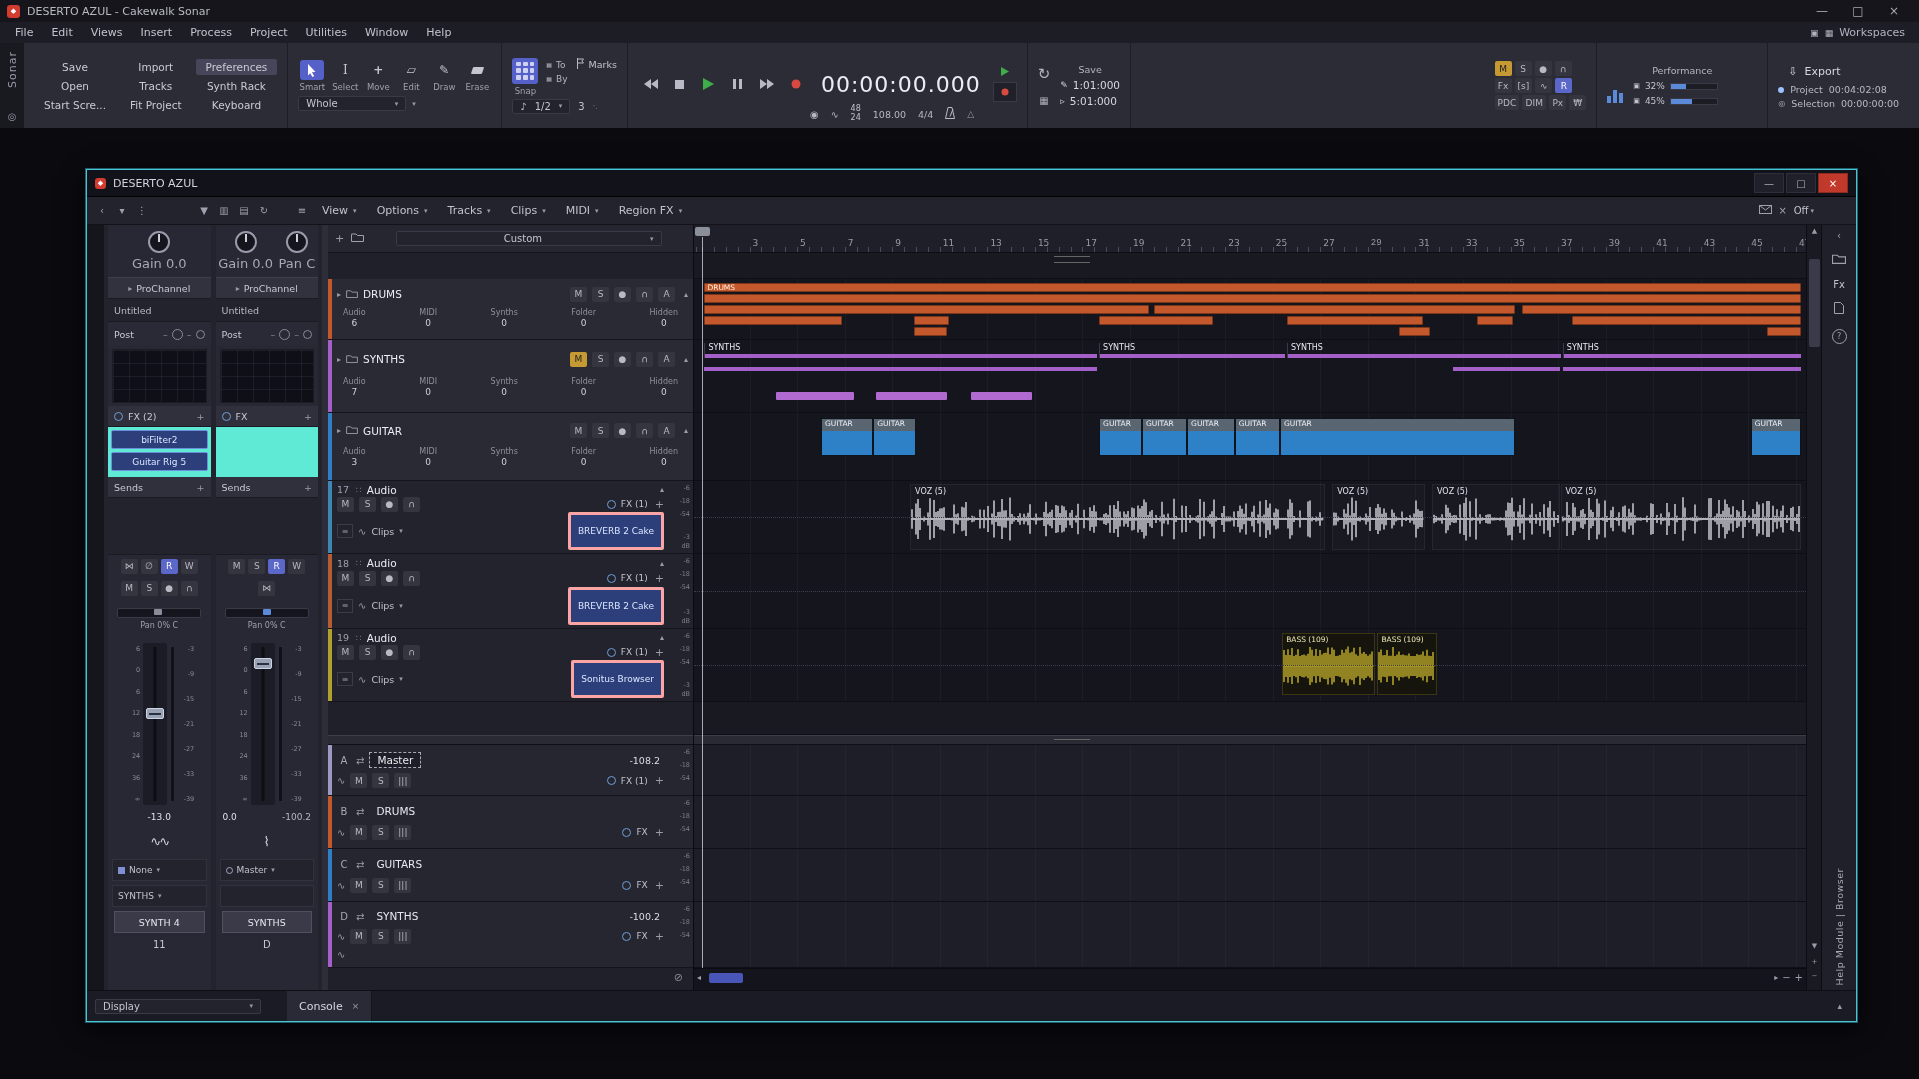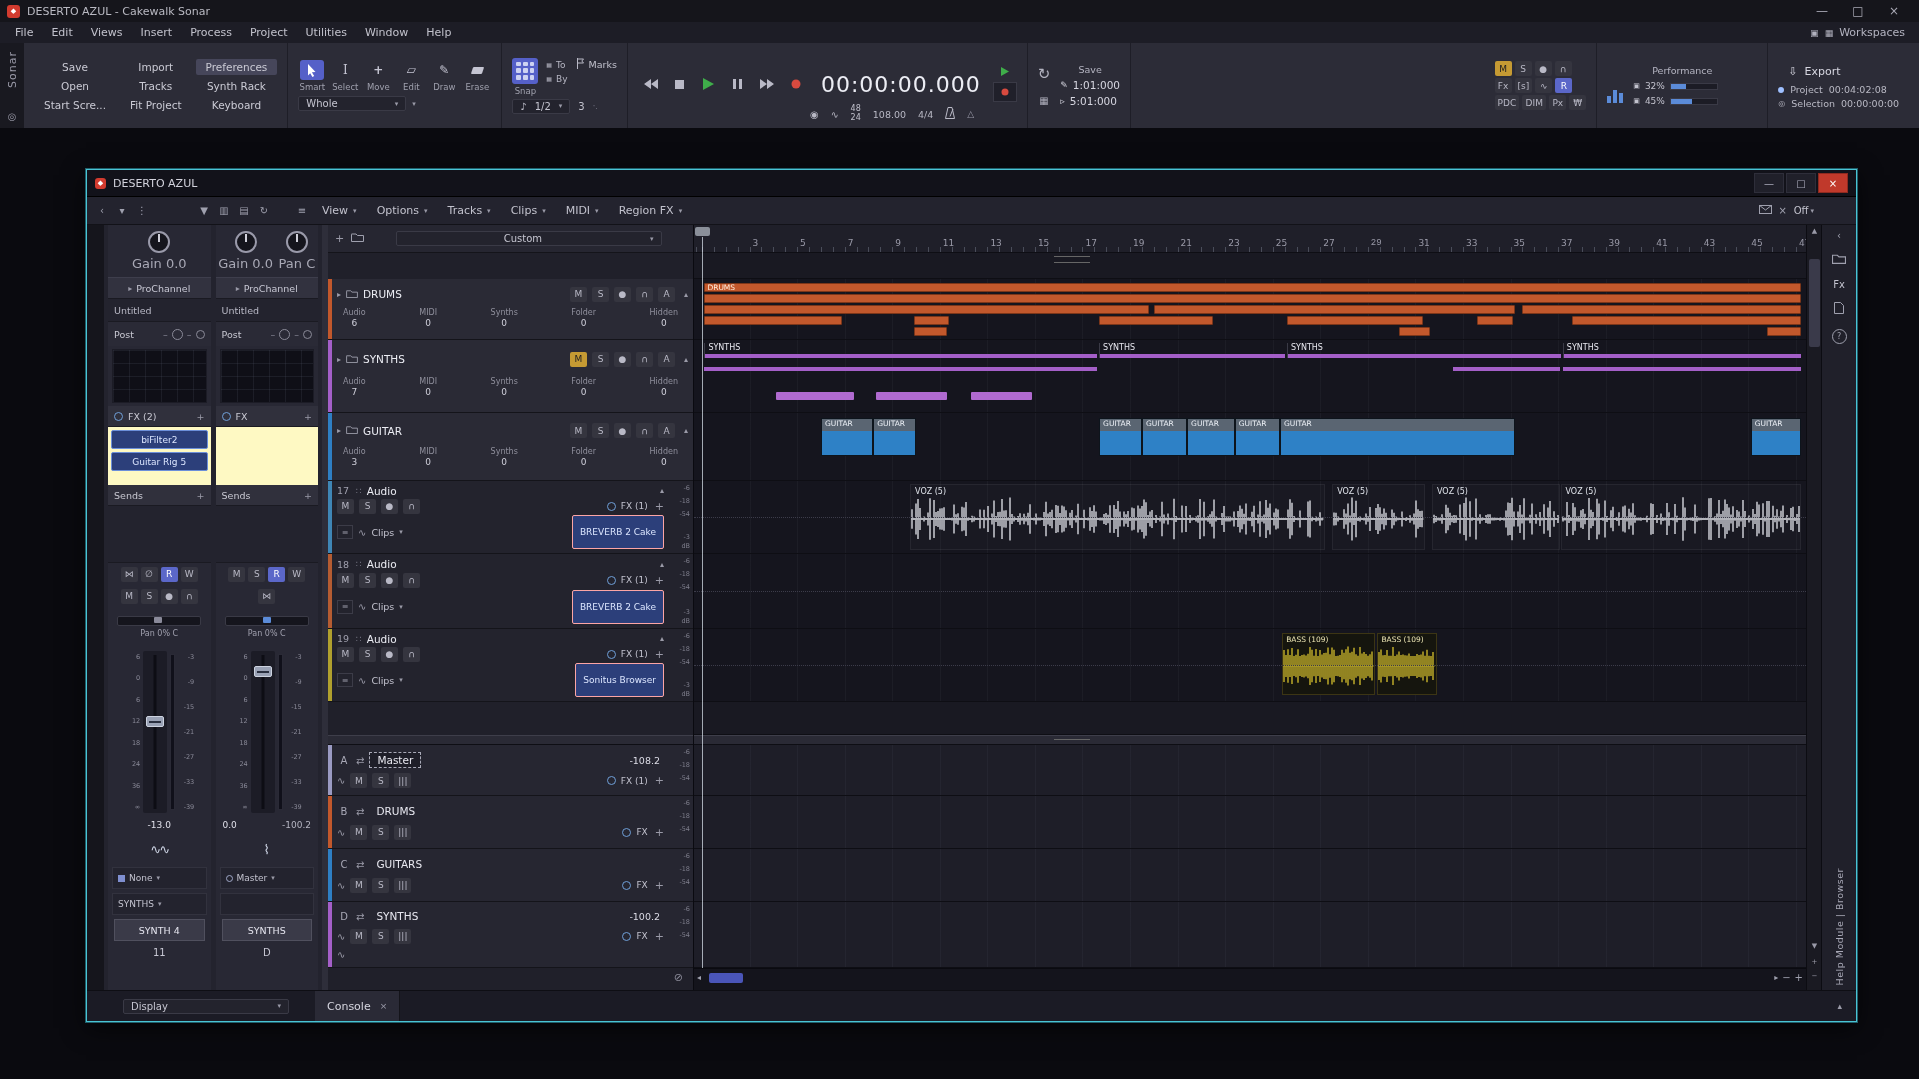--- a/index.html
+++ b/index.html
@@ -111,21 +111,21 @@
     font-size:9.5px;color:#c8c8d4;border-top:1px solid #3e3e4c;border-bottom:1px solid #1a1a22;flex:none}
   .preset{height:22px;display:flex;align-items:center;padding:0 6px;font-size:9.5px;color:#b8b8c5;background:#23232e;border-bottom:1px solid #1a1a22;flex:none}
   .postrow{height:24px;display:flex;align-items:center;gap:4px;padding:0 6px;font-size:9.5px;background:#2a2a36;flex:none}
   .miniknob{width:11px;height:11px;border-radius:50%;border:1.5px solid #8a8a98;box-sizing:border-box}
   .pwr{width:9px;height:9px;border-radius:50%;border:1.5px solid #6f9fd8;box-sizing:border-box;flex:none}
   .eqgrid{height:52px;margin:3px 4px;background:#0f0f17;border:1px solid #1c1c26;flex:none;
     background-image:linear-gradient(rgba(120,130,150,.13) 1px,transparent 1px),linear-gradient(90deg,rgba(120,130,150,.13) 1px,transparent 1px);
     background-size:16px 13px}
   .rackhead{height:20px;display:flex;align-items:center;gap:5px;padding:0 6px;font-size:9.5px;background:#30303c;border-bottom:1px solid #1a1a22;flex:none}
   .plus{margin-left:auto;color:#9a9aa8}
-  .fxrack{height:58px;padding:3px;display:flex;flex-direction:column;gap:3px;background:#fef9c3;flex:none;box-sizing:border-box}
+  .fxrack{height:50px;padding:3px;display:flex;flex-direction:column;gap:3px;background:#5eead4;flex:none;box-sizing:border-box}
   .fxpill{height:17px;display:flex;align-items:center;justify-content:center;font-size:9px;color:#dce6ff;
     background:#2c3f7a;border:1px solid #6c8fd9;border-radius:2px;white-space:nowrap;overflow:hidden;flex:none}
   .sendsarea{height:56px;background:#23232e;border-bottom:1px solid #1a1a22;flex:none}
   .btnrow{height:22px;display:flex;align-items:center;justify-content:center;gap:3px;flex:none}
   .panwrap{height:40px;display:flex;flex-direction:column;align-items:center;justify-content:center;gap:3px;flex:none}
   .panslider{width:82px;height:8px;background:#15151d;border:1px solid #3a3a46;border-radius:2px;position:relative}
   .panthumb{position:absolute;top:0;width:8px;height:6px;background:#8a8a9a;border-radius:1px}
   .panthumb.blue{background:#5b8bd8}
   .panlabel{font-size:8px;color:#a0a0ae}
   .faderzone{height:166px;display:flex;justify-content:center;gap:3px;padding:2px 0;flex:none}
@@ -164,21 +164,21 @@
   .stats{display:flex;justify-content:space-between;padding:0 10px 2px 6px}
   .stat{display:flex;flex-direction:column;align-items:center;line-height:1.25}
   .st-l{font-size:8px;color:#8f8f9c}
   .st-v{font-size:9px;color:#cfcfda}
   .scol{width:24px;display:flex;flex-direction:column;align-items:flex-end;justify-content:space-between;
     padding:3px 3px;font-size:6.5px;color:#7e7e8c;flex:none;box-sizing:border-box}
   .scale{display:flex;flex-direction:column;gap:5px;align-items:flex-end}
   .dbl{display:flex;flex-direction:column;align-items:flex-end;gap:1px}
   .fxlbl{font-size:9px;color:#c2c2ce;white-space:nowrap}
   .pill{height:16px;display:flex;align-items:center;padding:8px 7px;font-size:9px;color:#dce6ff;background:#2c3f7a;
-    border:1px solid #fca5a5;border-radius:2px;white-space:nowrap;overflow:hidden;max-width:118px}
+    border:3px solid #fca5a5;border-radius:2px;white-space:nowrap;overflow:hidden;max-width:118px}
   .clipslbl{font-size:9.5px;color:#c2c2ce}
   .listic{width:14px;height:12px;border:1px solid #3c3c48;display:flex;align-items:center;justify-content:center;
     font-size:8px;color:#9a9aa8}
   .wavic{color:#9a9aa8;font-size:10px}
   .brow{display:flex;border-bottom:1px solid #14141a;background:#262631}
   .bletter{width:14px;font-size:10px;color:#a8a8b6;text-align:center}
   .swapic{color:#9a9aa8;font-size:10px}
   .bname{font-size:10.5px;color:#e8e8f0;padding:1px 7px;white-space:nowrap}
   .bname.sel{border:1px dashed #a9aab8;background:#1e1e28}
   .bval{margin-left:auto;font-size:9.5px;color:#dcdce6;padding-right:4px}
@@ -209,21 +209,21 @@
   .clip-voz{position:absolute;height:66px;background:rgba(255,255,255,.02);border:1px solid rgba(255,255,255,.06);box-sizing:border-box;overflow:hidden}
   .vlabel{font-size:8px;color:#dfe3ea;padding:2px 4px 0 4px;white-space:nowrap;overflow:hidden}
   .clip-bass{position:absolute;height:62px;background:#15150e;border:1px solid #3c3514;box-sizing:border-box;overflow:hidden}
   .blabel{font-size:7.5px;color:#ece5b4;padding:1px 3px;white-space:nowrap;overflow:hidden}
   
   .hscroll{display:flex;align-items:center;background:#14141c;border-top:1px solid #0a0a10;padding:0 3px;gap:4px}
   .hthumb{width:34px;height:10px;background:#4a55b8;border-radius:2px;margin-left:4px}
   .vthumb{position:absolute;left:2px;width:11px;top:34px;height:88px;background:#3a3a4a;border-radius:2px}
   .varr{position:absolute;left:0;width:15px;text-align:center;font-size:7px;color:#9a9aa8}
   .sicon{color:#9fa0ae;font-size:10px}
-  .displaydd{width:150px;margin-left:36px}
+  .displaydd{width:150px;margin-left:8px}
   .tab{margin-left:26px;height:100%;display:flex;align-items:center;gap:9px;padding:0 12px;font-size:11px;
     color:#d6d6e0;background:#2a2a36;border-right:1px solid #14141a}
   .eraser{width:11px;height:7px;background:#c5c5d2;transform:skewX(-18deg);border-radius:1px}
 </style>
 </head>
 <body>
 
 <div class="titlebar">
   <span class="appicon">◆</span>
   <span>DESERTO AZUL - Cakewalk Sonar</span>

